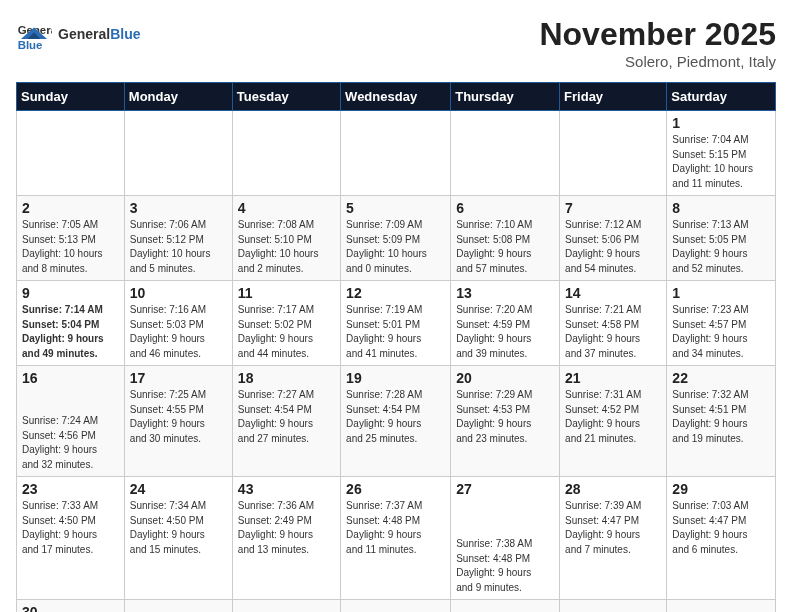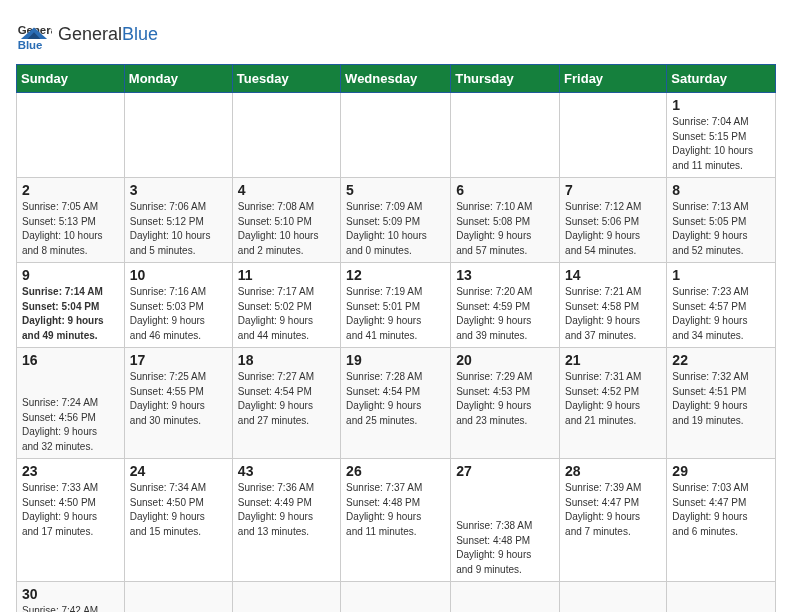--- a/index.html
+++ b/index.html
@@ -36,21 +36,21 @@
     .location {
       font-size: 15px;
       color: #555;
     }
     .calendar {
       width: 100%;
       border-collapse: collapse;
       border: 1px solid #ccc;
     }
     .calendar th {
-      background-color: #15803d;
+      background-color: #0f172a;
       color: #fff;
       font-size: 13px;
       font-weight: bold;
       padding: 6px 4px;
       text-align: left;
       border: 1px solid #1e5a9a;
     }
     .calendar td {
       vertical-align: top;
       width: 113px;
@@ -90,24 +90,28 @@
 
 <div class="header">
   <div class="logo">
     <svg class="logo-icon" viewBox="0 0 44 44" xmlns="http://www.w3.org/2000/svg">
       <text x="2" y="22" font-size="14" font-weight="bold" fill="#333">General</text>
       <polygon points="6,28 22,14 38,28" fill="#2a6db5"></polygon>
       <polygon points="14,28 22,20 30,28" fill="#1a4a80"></polygon>
       <text x="2" y="40" font-size="14" font-weight="bold" fill="#2a6db5">Blue</text>
     </svg>
     <div>
-      <div style="font-size:18px;font-weight:normal;color:#333;">
+      <div style="font-size:14px;font-weight:bold;color:#333;">
         <span>General</span><span style="color:#2a6db5;">Blue</span>
       </div>
     </div>
+  </div>
+  <div class="title-block">
+    <div class="month-title">November 2025</div>
+    <div class="location">Solero, Piedmont, Italy</div>
   </div>
 </div>
 
 <table class="calendar">
   <thead>
     <tr>
     <th>Sunday</th>
         <th>Monday</th>
         <th>Tuesday</th>
         <th>Wednesday</th>
@@ -296,21 +300,21 @@
         <td>
           <div class="day-number">24</div>
           <div class="day-info" style="white-space: pre-line;">Sunrise: 7:34 AM
 Sunset: 4:50 PM
 Daylight: 9 hours
 and 15 minutes.</div>
         </td>
         <td>
           <div class="day-number">43</div>
           <div class="day-info" style="white-space: pre-line;">Sunrise: 7:36 AM
-Sunset: 4:49 PM
+Sunset: 2:49 PM
 Daylight: 9 hours
 and 13 minutes.</div>
         </td>
         <td>
           <div class="day-number">26</div>
           <div class="day-info" style="white-space: pre-line;">Sunrise: 7:37 AM
 Sunset: 4:48 PM
 Daylight: 9 hours
 and 11 minutes.</div>
         </td>

